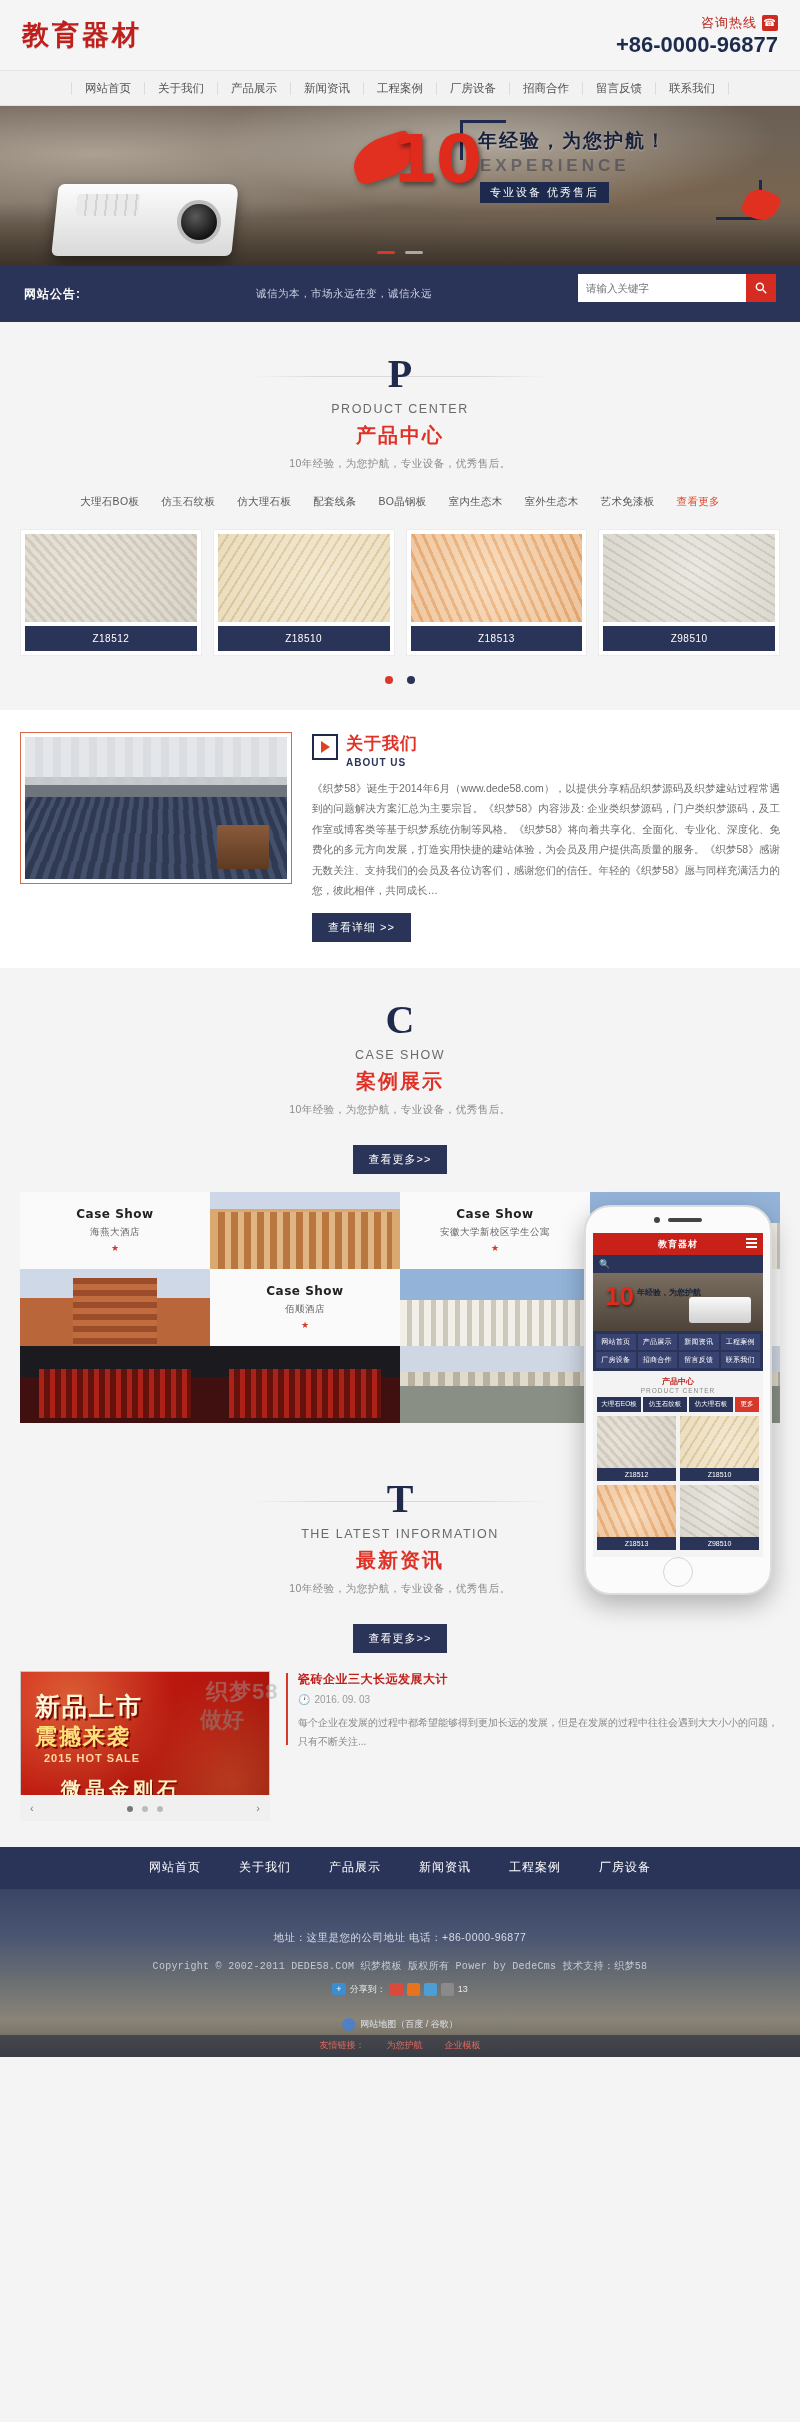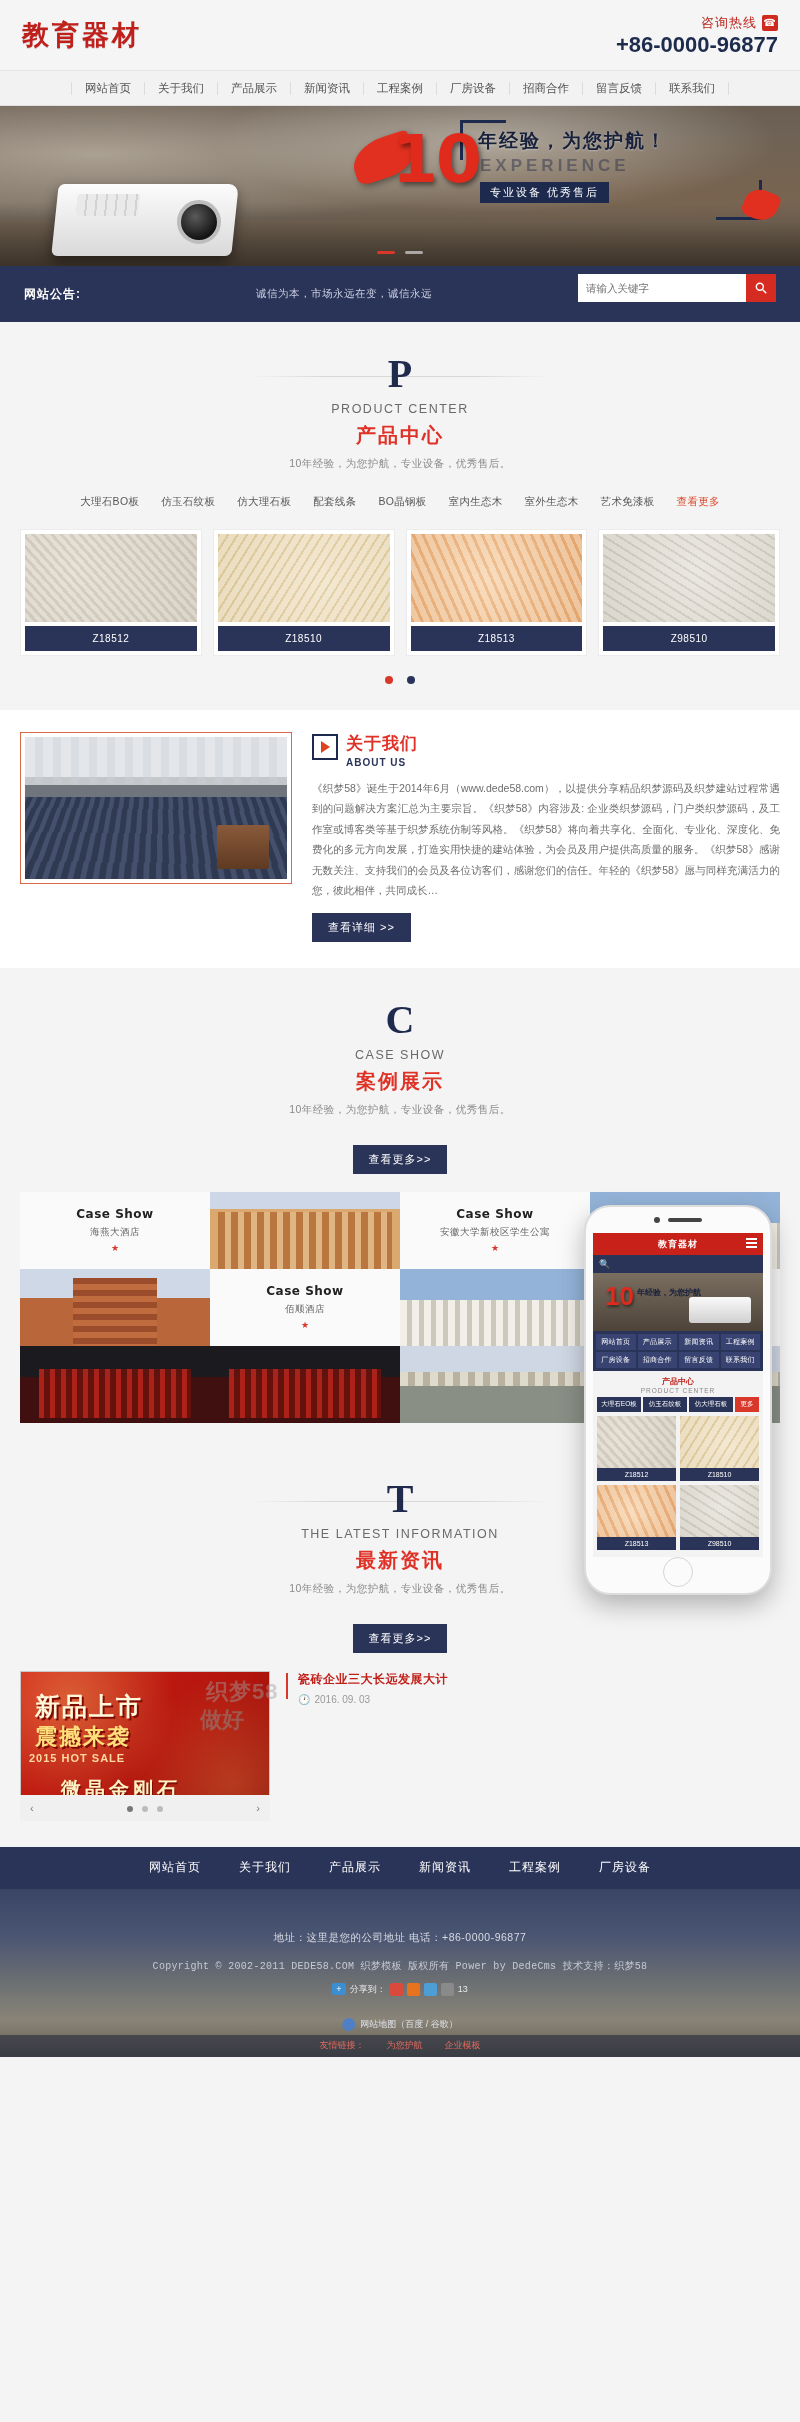--- a/index.html
+++ b/index.html
@@ -314,21 +314,21 @@
   }
   .promo-t1 {
     position: absolute; left: 14px; top: 18px; font-size: 25px; font-weight: bold;
     color: #fff7d8; letter-spacing: 2px; text-shadow: 2px 2px 0 #7d0b06;
   }
   .promo-t2 {
     position: absolute; left: 14px; top: 50px; font-size: 22px; font-weight: bold;
     color: #ffe07a; letter-spacing: 2px; text-shadow: 2px 2px 0 #7d0b06;
   }
   .promo-t3 {
-    position: absolute; left: 8px; top: 80px; font-size: 11px; font-weight: bold;
+    position: absolute; left: 23px; top: 80px; font-size: 11px; font-weight: bold;
     color: #ffd9a0; letter-spacing: 1px;
   }
   .promo-t4 {
     position: absolute; left: 40px; top: 104px; font-size: 20px; font-weight: bold;
     color: #fff2c2; letter-spacing: 4px; text-shadow: 1px 2px 0 #7d0b06;
   }
   .promo-nav {
     position: absolute; left: 0; right: 0; bottom: 0; height: 26px; background: #f0f0f0;
     display: flex; align-items: center; justify-content: space-between; padding: 0 10px;
   }
@@ -659,20 +659,21 @@
       </div>
       <div class="news-right">
         <div class="news-wm">织梦58</div>
         <div class="news-wm2">做好</div>
         <div class="news-item">
           <div class="news-title">瓷砖企业三大长远发展大计</div>
           <div class="news-date">
             <span>🕐</span>
             <span>2016. 09. 03</span>
           </div>
+          <div class="news-desc">每个企业在发展的过程中都希望能够得到更加长远的发展，但是在发展的过程中往往会遇到大大小小的问题，只有不断关注...</div>
         </div>
       </div>
     </div>
   </div>
 
   <div class="phone">
     <div class="phone-top">
       <span class="phone-cam"></span>
       <span class="phone-spk"></span>
     </div>

